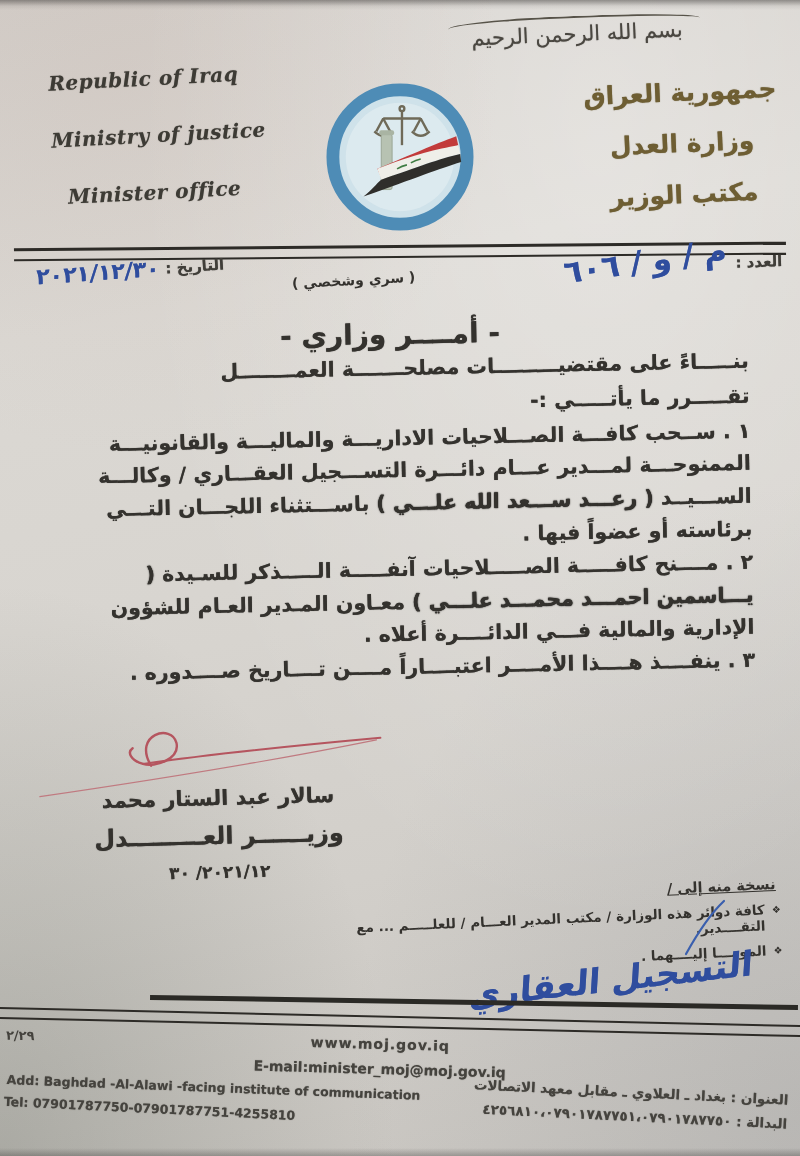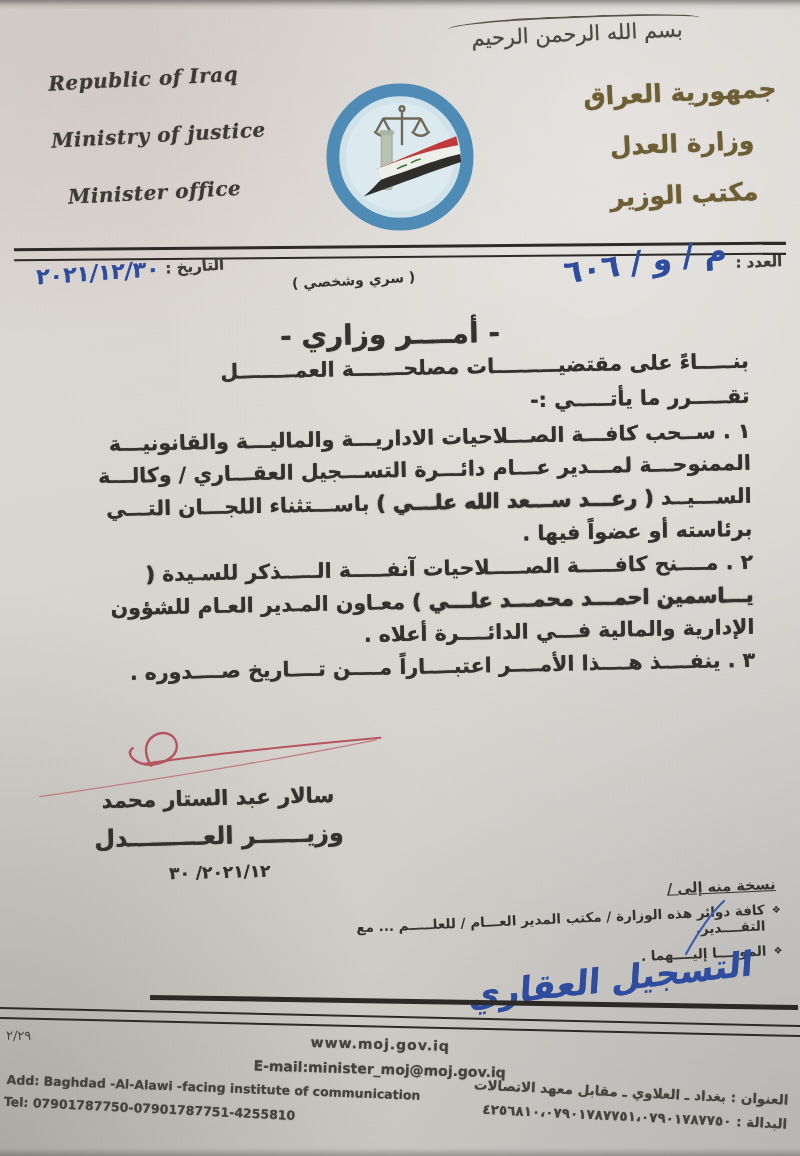--- a/index.html
+++ b/index.html
@@ -71,21 +71,21 @@
   
   .cc{position:absolute;right:18px;top:886px;width:470px;direction:rtl;transform:rotate(-2.5deg);}
   .cc-heading{font-size:14.5px;font-weight:bold;text-decoration:underline;margin-right:4px;}
   .cc-item{font-size:13.5px;font-weight:bold;margin-top:9px;display:flex;gap:7px;align-items:flex-start;}
   .cc-bullet{font-size:10px;margin-top:3px;}
   .cc-note{display:inline-block;font-size:34px;font-weight:bold;transform:rotate(-4deg) skewX(-10deg);
     margin:-6px 30px 0 0;letter-spacing:1px;}
   .cc-check{position:absolute;left:682px;top:898px;}
 
   
-  .page-num{position:absolute;left:6px;top:1028px;font-size:13px;font-weight:normal;transform:rotate(1deg);color:#44423d;}
+  .page-num{position:absolute;left:6px;top:1028px;font-size:13px;font-weight:bold;transform:rotate(1deg);color:#44423d;}
   .footer-center{position:absolute;left:0;right:40px;top:1036px;text-align:center;transform:rotate(1.6deg);color:#45433e;}
   .footer-center .www{font-size:14px;font-weight:bold;letter-spacing:1px;text-shadow:0 0 1px rgba(66,64,58,.7);}
   .footer-center .email{font-size:14px;font-weight:bold;margin-top:9px;text-shadow:0 0 1px rgba(66,64,58,.7);}
   .footer-en{position:absolute;left:6px;top:1080px;transform:rotate(2.2deg);color:#45433e;font-weight:bold;}
   .footer-en .line{font-size:12.5px;margin-bottom:9px;text-shadow:0 0 1px rgba(66,64,58,.65);white-space:nowrap;}
   .footer-en .line:nth-child(2){margin-left:-2px;transform:rotate(.6deg);}
   .footer-ar{position:absolute;right:12px;top:1084px;direction:rtl;text-align:right;transform:rotate(2.8deg);
     color:#45433e;font-weight:bold;}
   .footer-ar .line{font-size:13.5px;margin-bottom:8px;text-shadow:0 0 1px rgba(66,64,58,.65);white-space:nowrap;}
 </style>

